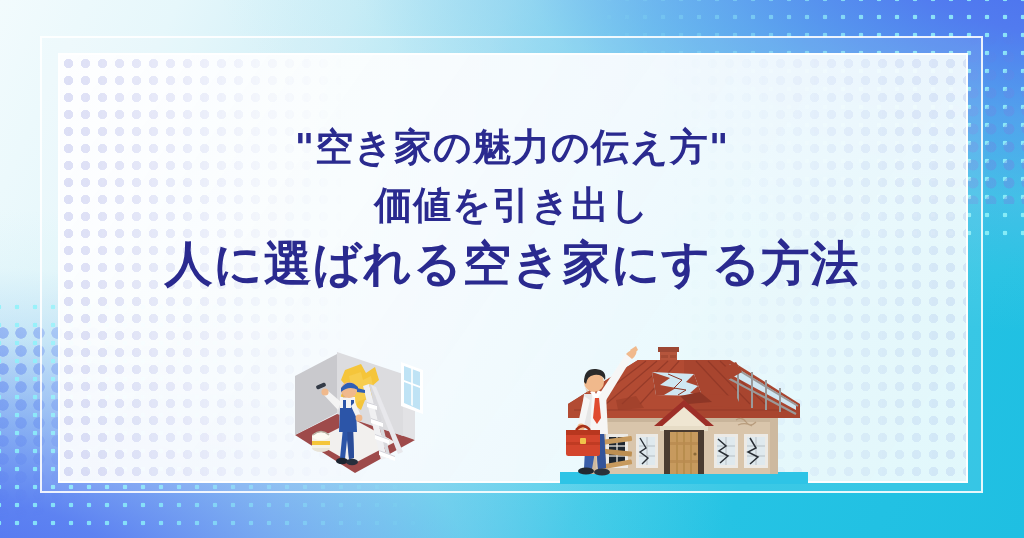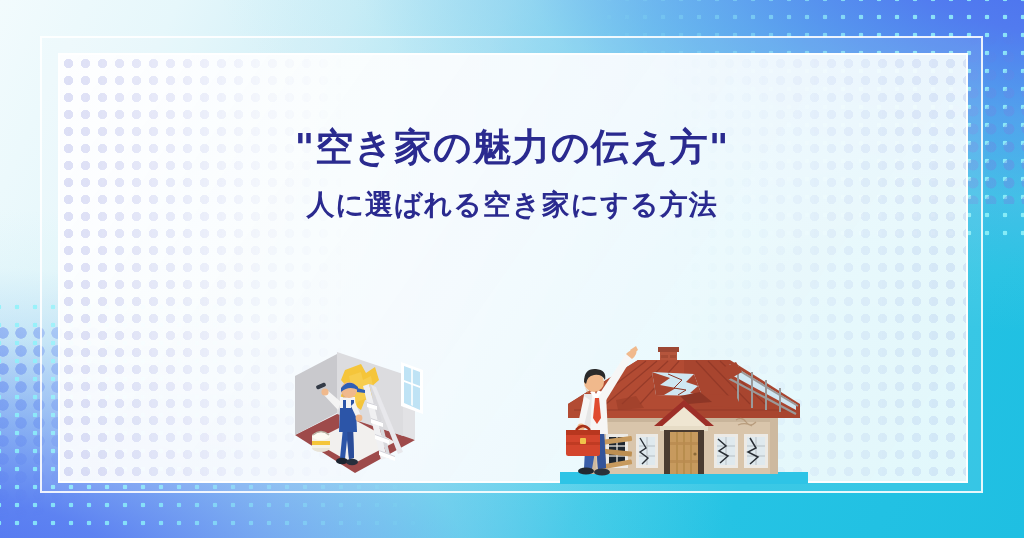--- a/index.html
+++ b/index.html
@@ -143,21 +143,21 @@
   .headline .line {
     display:block;
     color:#2a2a8f;
     font-family:"DejaVu Sans", sans-serif;
     font-weight:700;
     font-size:38px;
     line-height:58px;
     letter-spacing:1px;
     white-space:nowrap;
   }
-  .headline .line-3 { font-size:28px; }
+  .headline .line-3 { font-size:48px; }
 
   
   .illus {
     position:absolute;
     z-index:5;
   }
   #illus-painter { left:283px; top:340px; width:140px; height:142px; }
   #illus-house   { left:560px; top:338px; width:248px; height:146px; }
 </style>
 </head>
@@ -175,20 +175,21 @@
   <div class="dots dots-bl2"></div>
 
   <div class="frame-outer"></div>
   <div class="frame-inner">
     <div class="panel-dots-l"></div>
     <div class="panel-dots-r"></div>
   </div>
 
   <div class="headline">
     <span class="line line-1">"空き家の魅力の伝え方"</span>
+    <span class="line line-2">価値を引き出し</span>
     <span class="line line-3">人に選ばれる空き家にする方法</span>
   </div>
 
   <svg class="illus" id="illus-painter" viewBox="0 0 140 142" aria-hidden="true">
 
     <polygon points="12,95 70,66 132,100 72,133" fill="#9e4a4a"></polygon>
     <polygon points="30,101 72,80 112,102 70,124" fill="#f2f0ee"></polygon>
 
     <polygon points="12,95 12,36 54,14 54,73" fill="#c9c9cd"></polygon>
 

